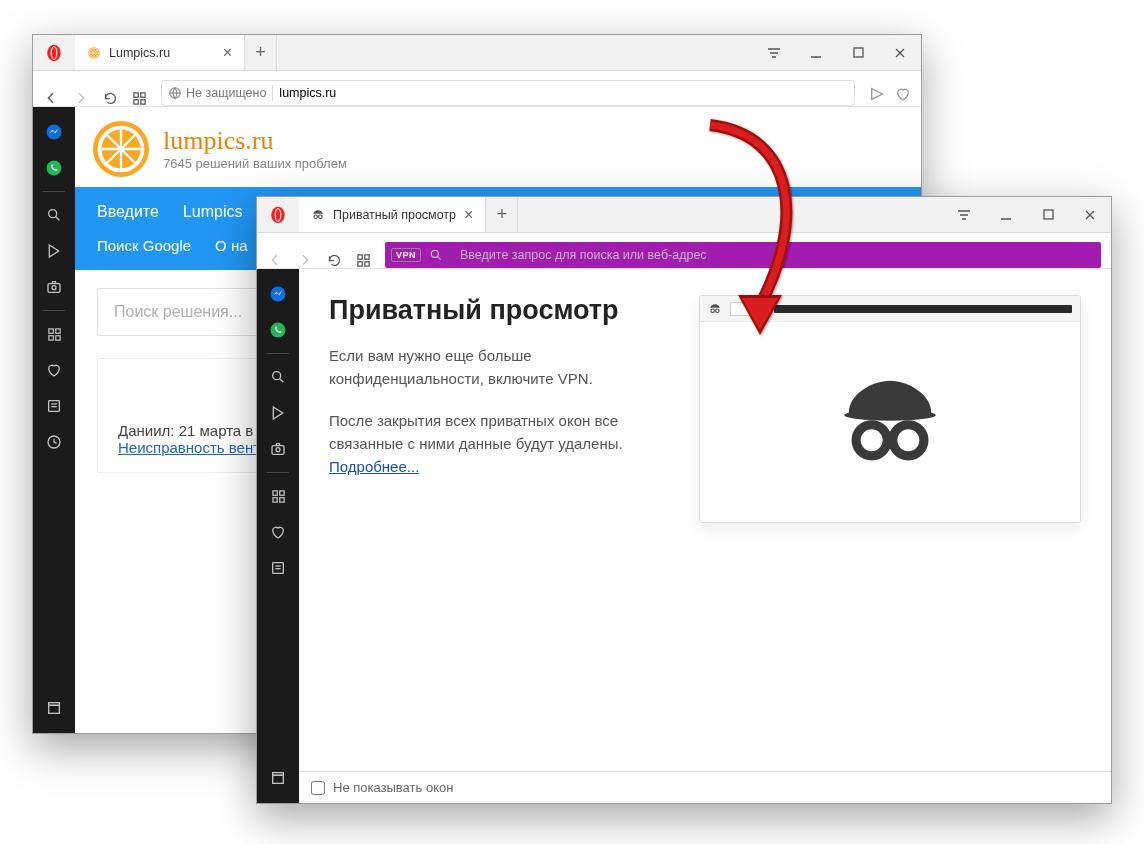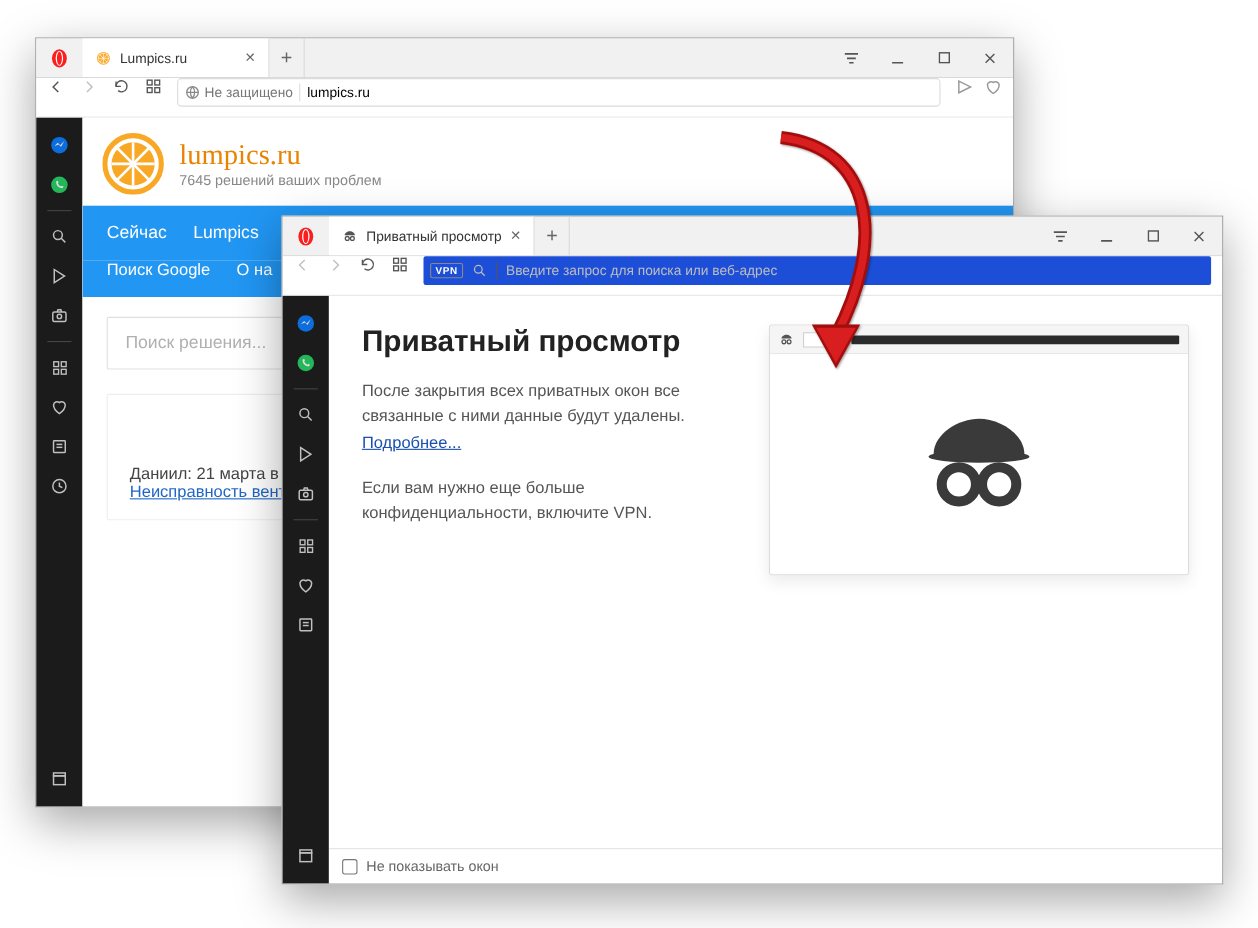--- a/index.html
+++ b/index.html
@@ -47,21 +47,21 @@
   }
   .win-ctrls { margin-left: auto; display: flex; }
   .win-ctrls div { width: 42px; display:flex; align-items:center; justify-content:center; font-size:14px; color:#555; }
   .easy-setup svg { stroke: #555; }
 
   
   .addrbar {
     height: 36px;
     background: #ffffff;
     border-bottom: 1px solid #e4e4e4;
-    display: flex; align-items: flex-start;
+    display: flex; align-items: flex-end;
     padding: 0 10px;
     gap: 14px;
   }
   .nav-ico { color: #555; display:flex; }
   .nav-ico.disabled { color: #c0c0c0; }
   .url-box {
     flex: 1;
     height: 26px;
     border: 1px solid #dcdcdc;
     border-radius: 4px;
@@ -72,21 +72,21 @@
     gap: 6px;
   }
   .url-box .secure { display:flex; align-items:center; gap:4px; color:#777;}
   .url-box .divider { width:1px; height:16px; background:#ddd; }
   .url-box input { border:0; outline:0; flex:1; font-size:12.5px; }
   .addr-right { display:flex; gap:10px; color:#888; font-size:16px;}
 
   
   .url-dark {
     flex: 1; height: 26px;
-    background: #1d4ed8;
+    background: #a21caf;
     border-radius: 2px;
     display:flex; align-items:center;
     color:#d0d0d0; font-size:12.5px;
     padding: 0 6px; gap:8px;
   }
   .vpn-badge {
     font-size: 9px; font-weight: 700; letter-spacing: 0.5px;
     color:#fff; border:1px solid #888; padding:1px 4px; border-radius:2px;
   }
   .url-dark .sep { width:1px; height:16px; background:#555; }
@@ -354,21 +354,21 @@
                 <line x1="6" y1="6" x2="18" y2="18"></line>
                 <line x1="18" y1="6" x2="6" y2="18"></line>
               </g>
         </svg>
         <div>
           <div class="lp-logo-txt">lumpics.ru</div>
           <div class="lp-sub">7645 решений ваших проблем</div>
         </div>
       </div>
       <div class="lp-nav">
-        <span>Сейчас</span>
+        <span>Введите</span>
         <span>Lumpics</span>
       </div>
       <div class="lp-nav2">
         <span>Поиск Google</span>
         <span>О на</span>
       </div>
       <div class="lp-search">Поиск решения...</div>
       <div class="lp-card">
         <h3>Сейчас обсуждаем</h3>
         <div class="item">
@@ -525,25 +525,25 @@
               <rect x="4" y="4" width="16" height="4"></rect>
             </svg>
           </div>
     </div>
 
     <div class="page">
       <div class="pv-wrap">
         <div class="pv-left">
           <div class="pv-title">Приватный просмотр</div>
           <div class="pv-body">
+            <p>Если вам нужно еще больше конфиденциальности, включите VPN.</p>
             <p>
               <span>После закрытия всех приватных окон все связанные с ними данные будут удалены.</span>
               <a>Подробнее...</a>
             </p>
-            <p>Если вам нужно еще больше конфиденциальности, включите VPN.</p>
           </div>
         </div>
         <div class="pv-right">
           <div class="pv-illus">
             <div class="bar">
               <svg width="14" height="14" viewBox="0 0 24 24" fill="#555">
                     <path d="M4 10c0-3 4-6 8-6s8 3 8 6H4z"></path>
                     <circle cx="8" cy="15" r="3" fill="none" stroke="#555" stroke-width="2"></circle>
                     <circle cx="16" cy="15" r="3" fill="none" stroke="#555" stroke-width="2"></circle>
                   </svg>

